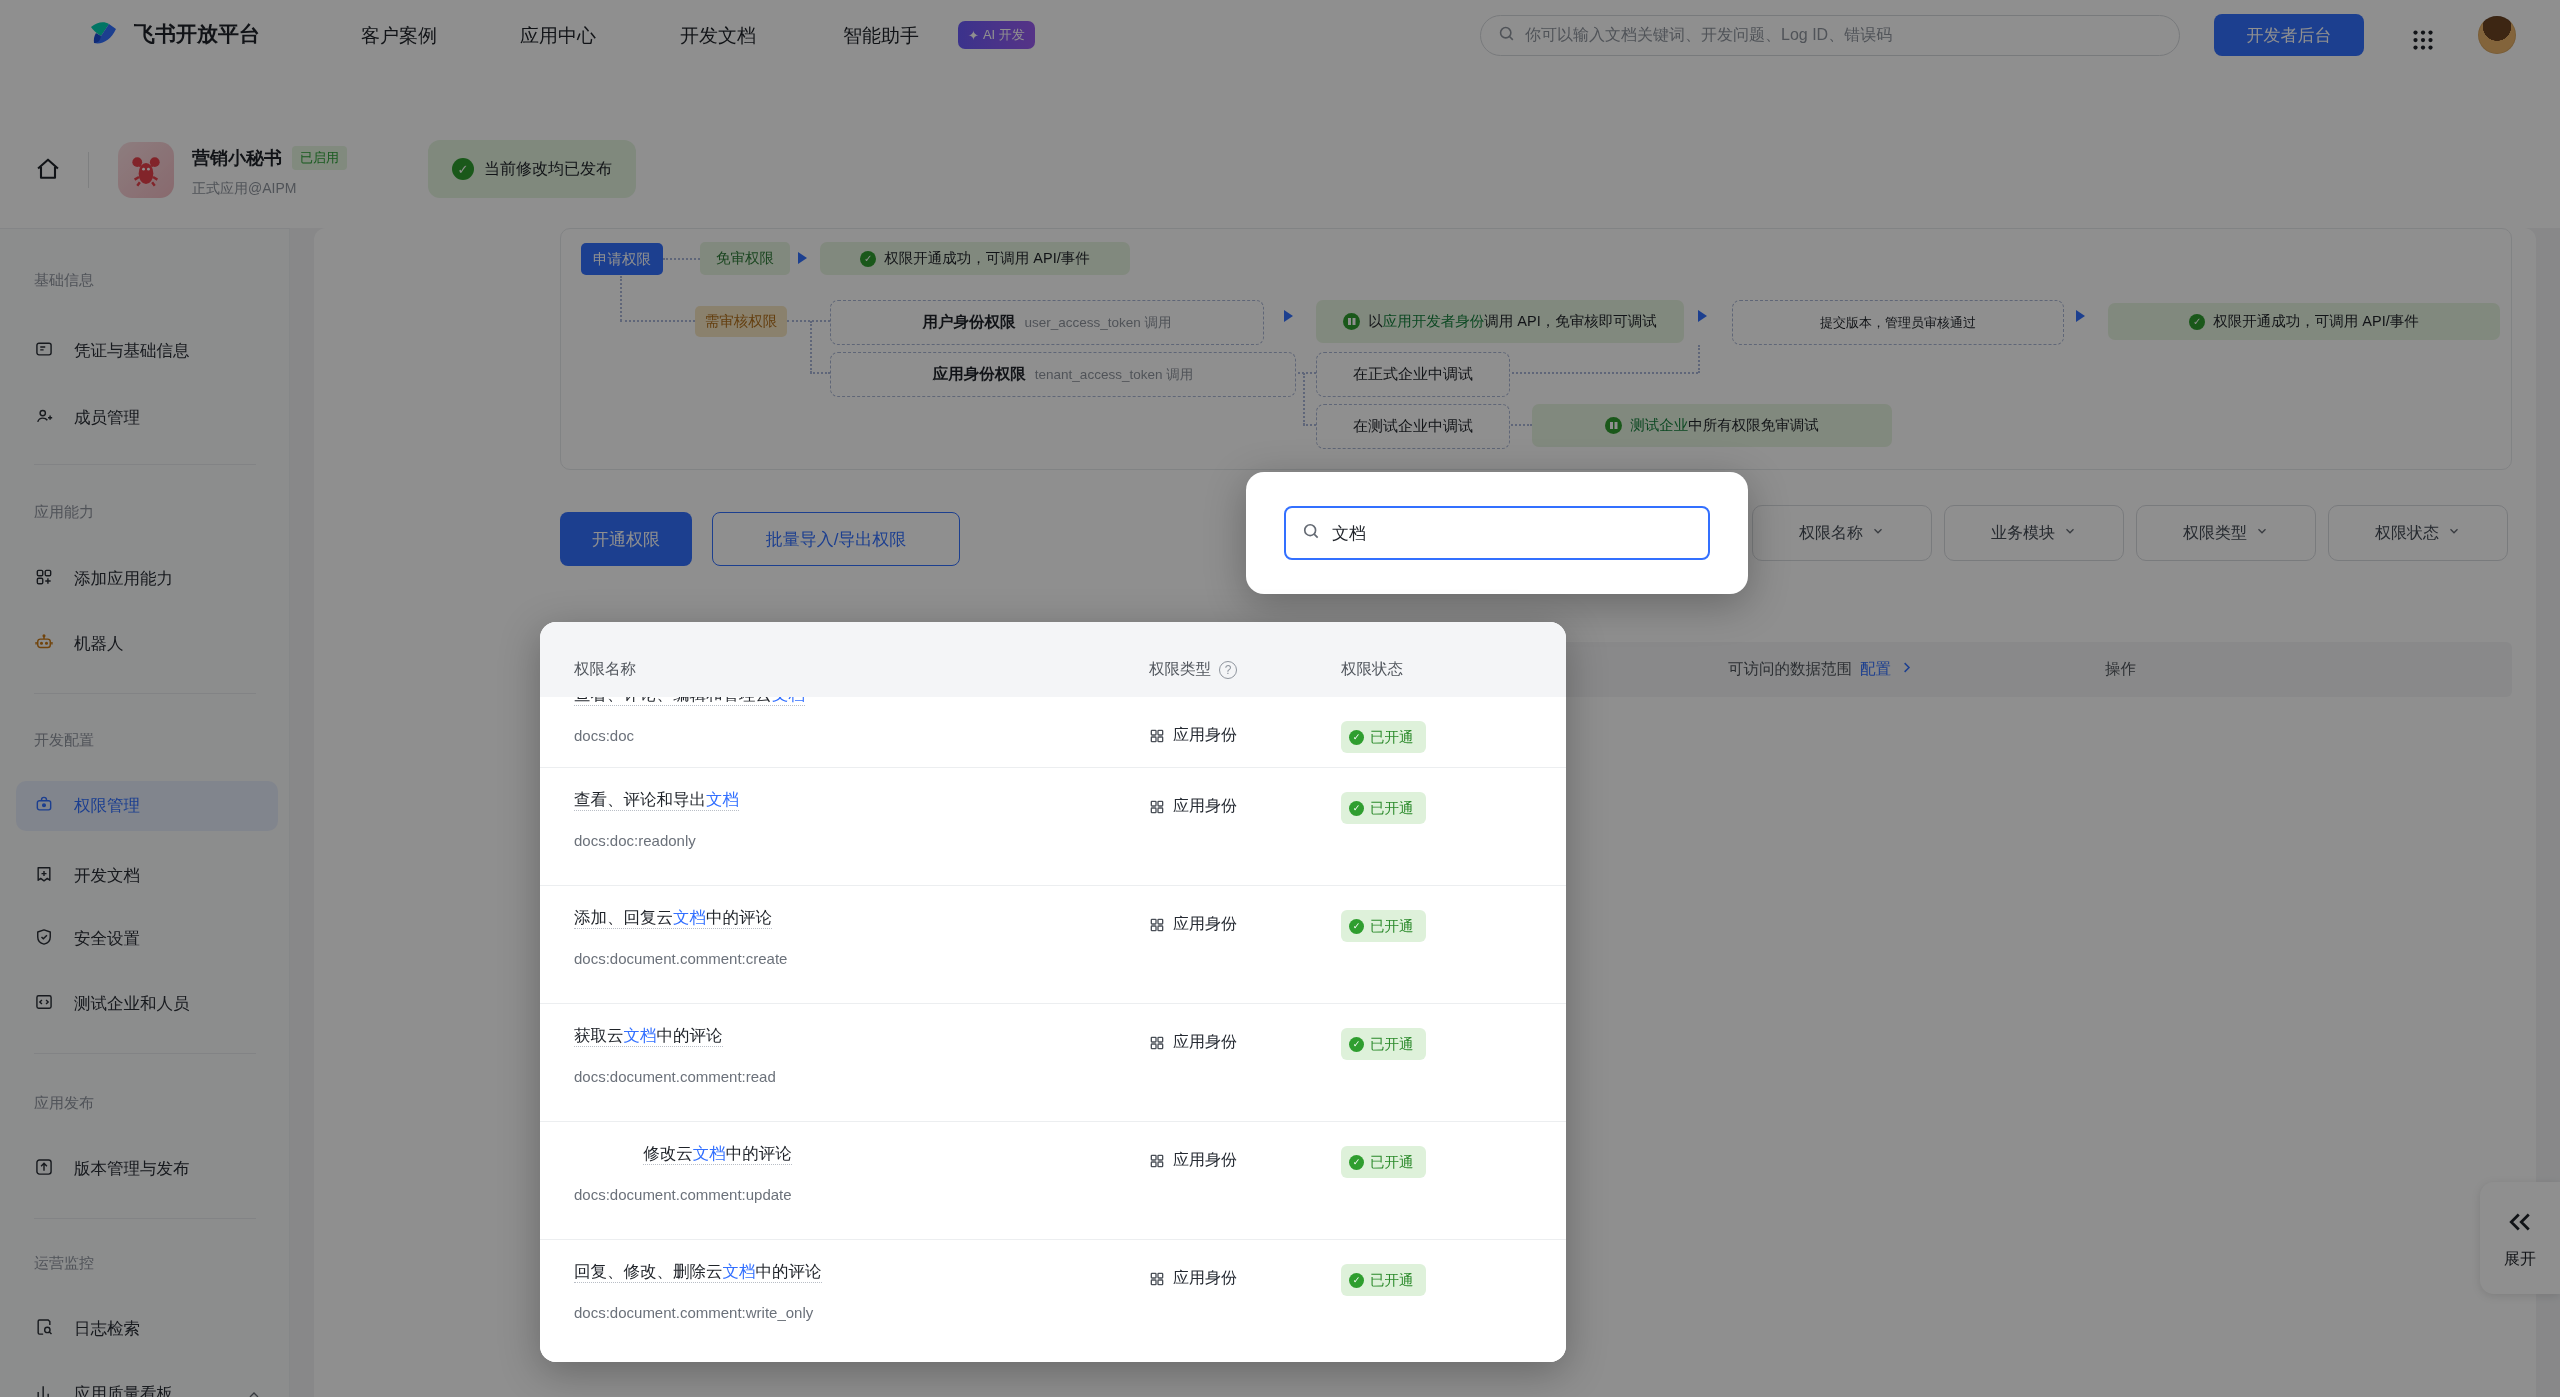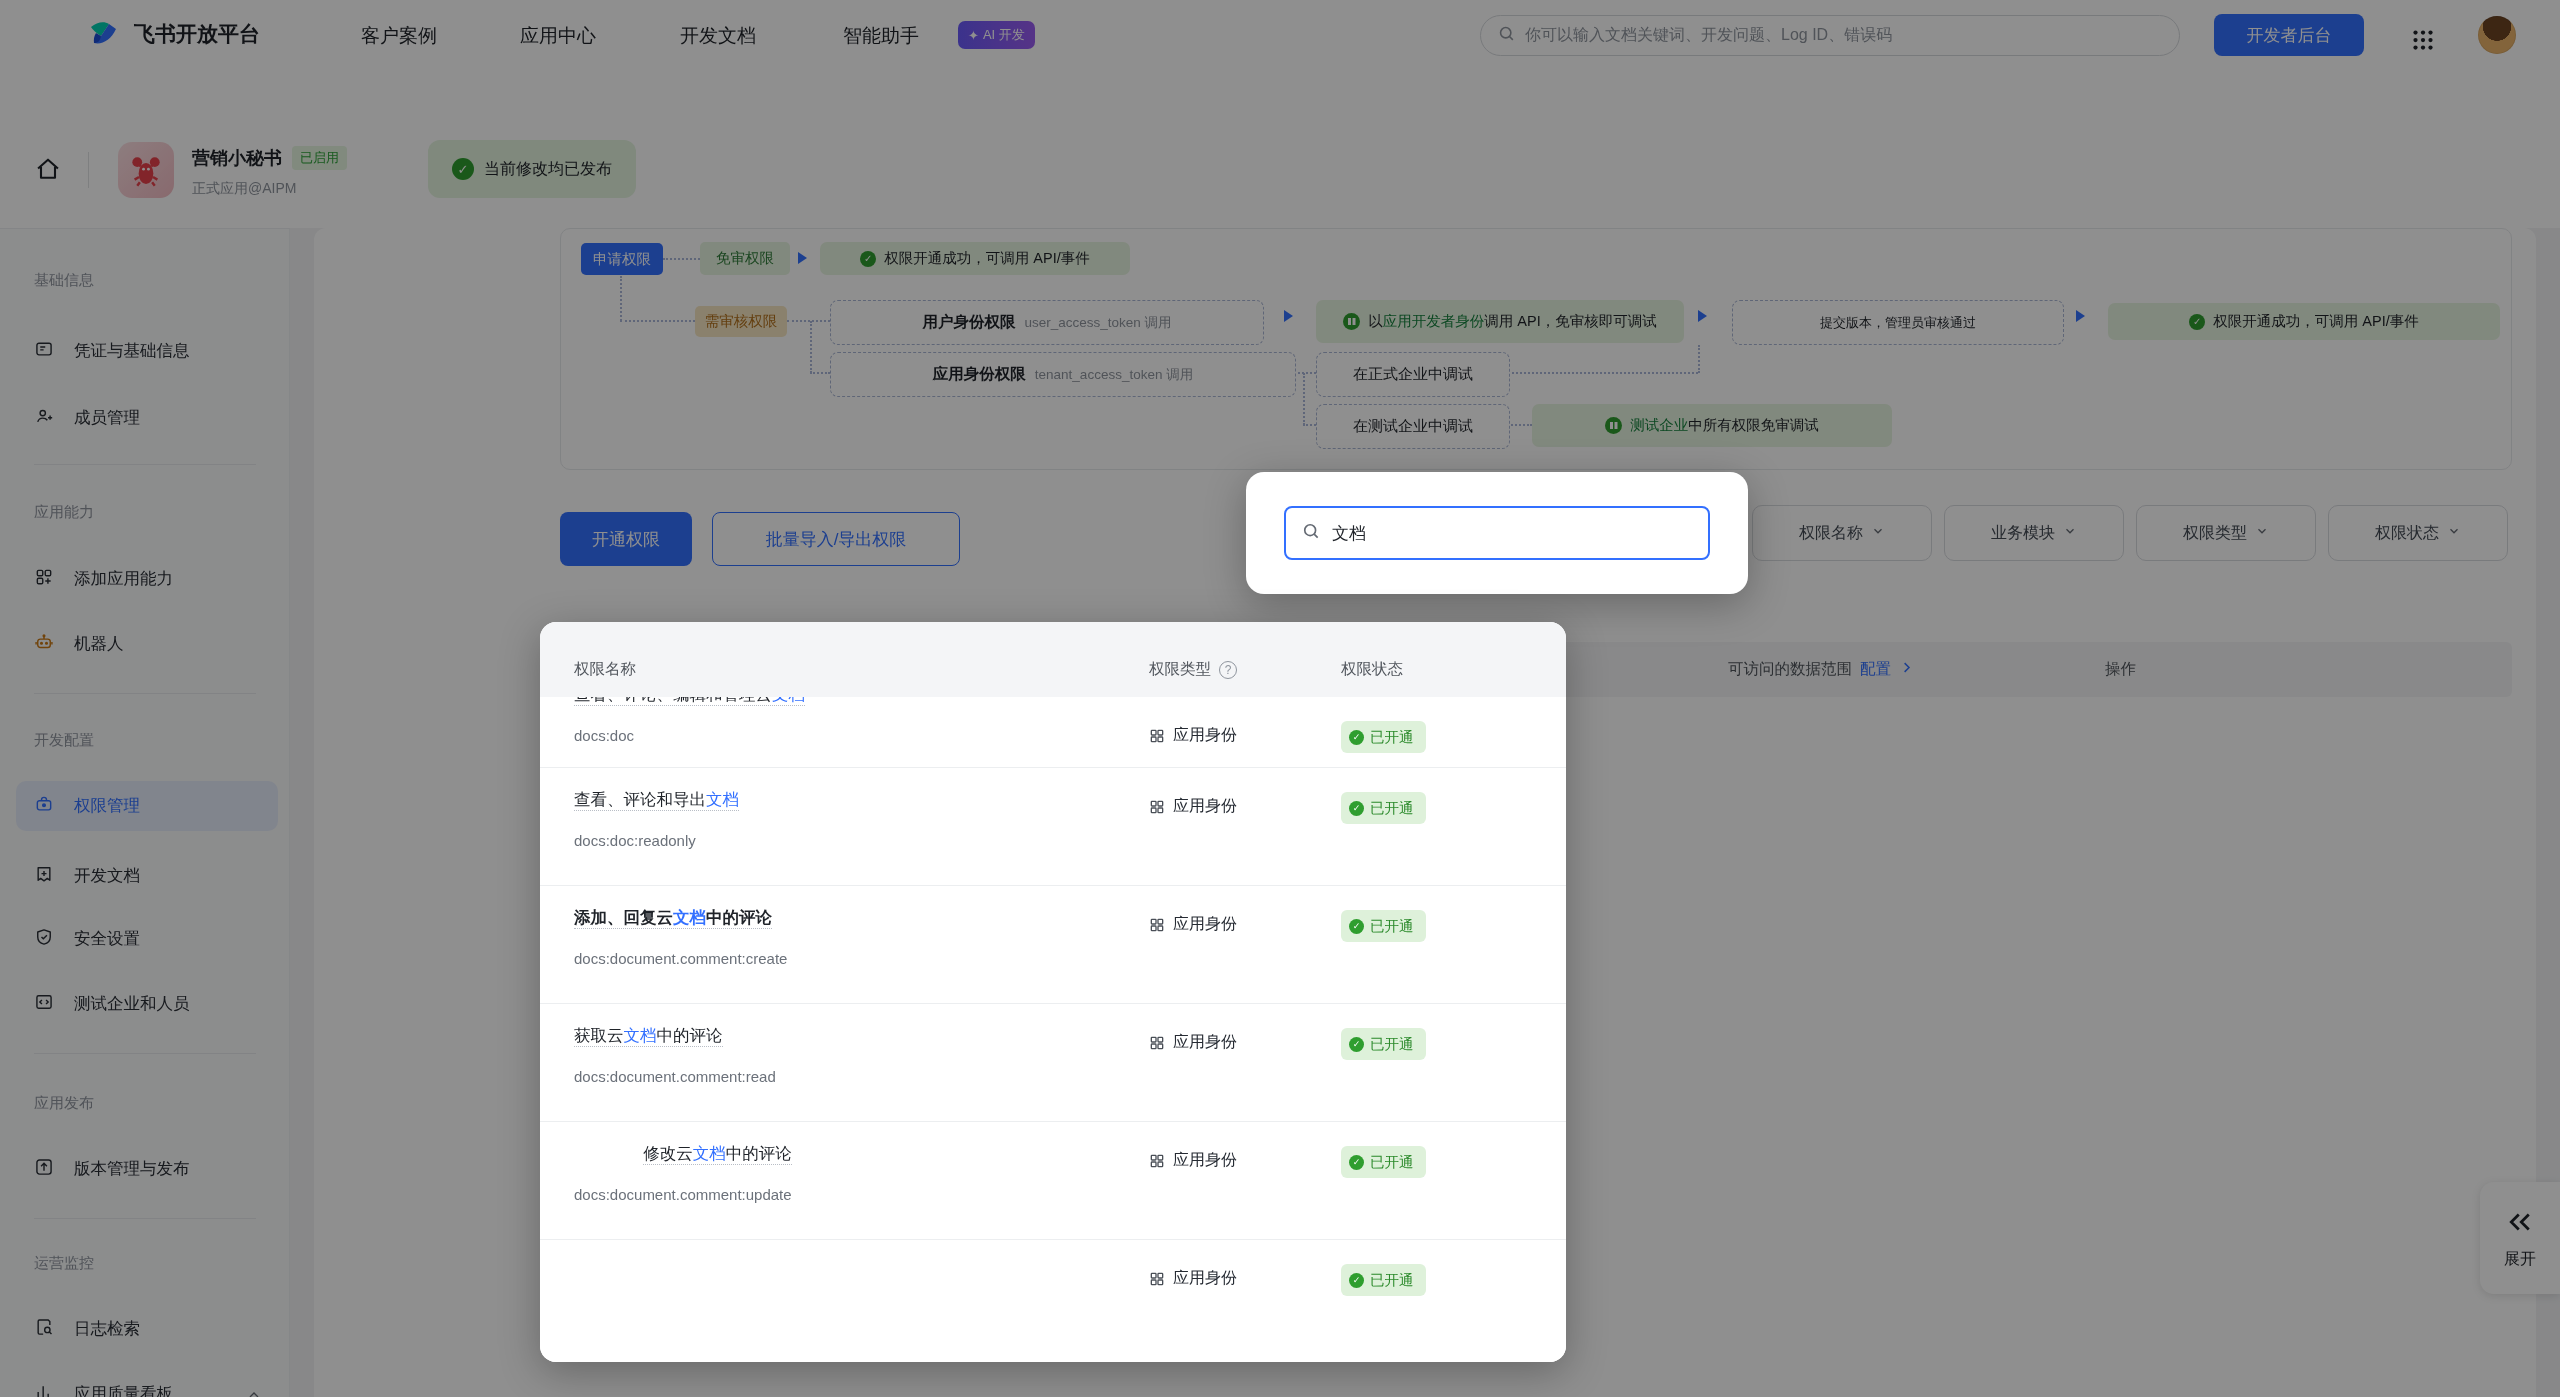--- a/index.html
+++ b/index.html
@@ -573,21 +573,21 @@
           </svg>
           <span>应用身份</span>
         </div>
         <div class="badge" style="left: 801px;">
           <span class="ckc c15">✓</span>
           <span>已开通</span>
         </div>
       </div>
       <div class="row sep" style="left: 0px; top: 264px; width: 1026px; height: 118px;">
         <div style="position: absolute; left: 34px; top: 0px;">
-          <div class="tname" style="margin-top: 20px; font-weight: bold;"><span class="inner"><span>添加、回复云</span><span class="hl">文档</span><span>中的评论</span></span></div>
+          <div class="tname" style="margin-top: 20px;"><span class="inner"><span>添加、回复云</span><span class="hl">文档</span><span>中的评论</span></span></div>
           <div class="tcode">docs:document.comment:create</div>
         </div>
         <div class="typecell" style="left: 609px;">
           <svg width="16" height="16" viewBox="0 0 24 24" fill="none" stroke="#4a4f57" stroke-width="2">
             <rect x="3.5" y="3.5" width="7" height="7" rx="1"></rect>
             <rect x="13.5" y="3.5" width="7" height="7" rx="1"></rect>
             <rect x="3.5" y="13.5" width="7" height="7" rx="1"></rect>
             <rect x="13.5" y="13.5" width="7" height="7" rx="1"></rect>
           </svg>
           <span>应用身份</span>
@@ -629,20 +629,24 @@
             <rect x="13.5" y="13.5" width="7" height="7" rx="1"></rect>
           </svg>
           <span>应用身份</span>
         </div>
         <div class="badge" style="left: 801px;">
           <span class="ckc c15">✓</span>
           <span>已开通</span>
         </div>
       </div>
       <div class="row" style="left: 0px; top: 618px; width: 1026px; height: 122px;">
+        <div style="position: absolute; left: 34px; top: 0px;">
+          <div class="tname" style="margin-top: 20px;"><span class="inner"><span>回复、修改、删除云</span><span class="hl">文档</span><span>中的评论</span></span></div>
+          <div class="tcode">docs:document.comment:write_only</div>
+        </div>
         <div class="typecell" style="left: 609px;">
           <svg width="16" height="16" viewBox="0 0 24 24" fill="none" stroke="#4a4f57" stroke-width="2">
             <rect x="3.5" y="3.5" width="7" height="7" rx="1"></rect>
             <rect x="13.5" y="3.5" width="7" height="7" rx="1"></rect>
             <rect x="3.5" y="13.5" width="7" height="7" rx="1"></rect>
             <rect x="13.5" y="13.5" width="7" height="7" rx="1"></rect>
           </svg>
           <span>应用身份</span>
         </div>
         <div class="badge" style="left: 801px;">

